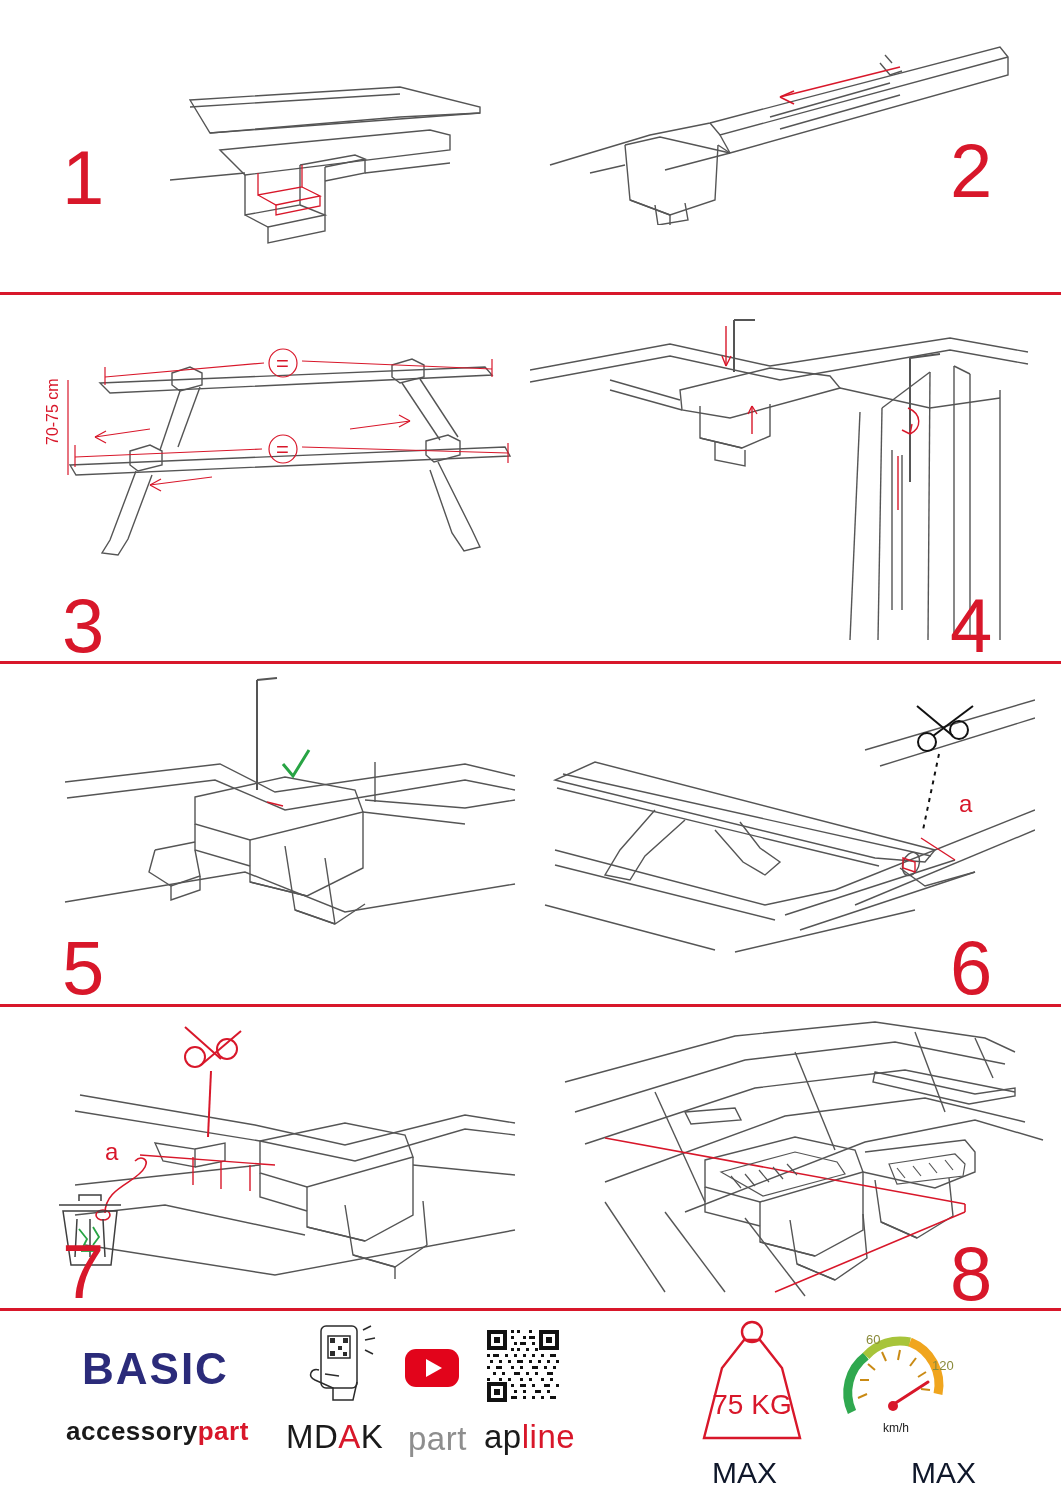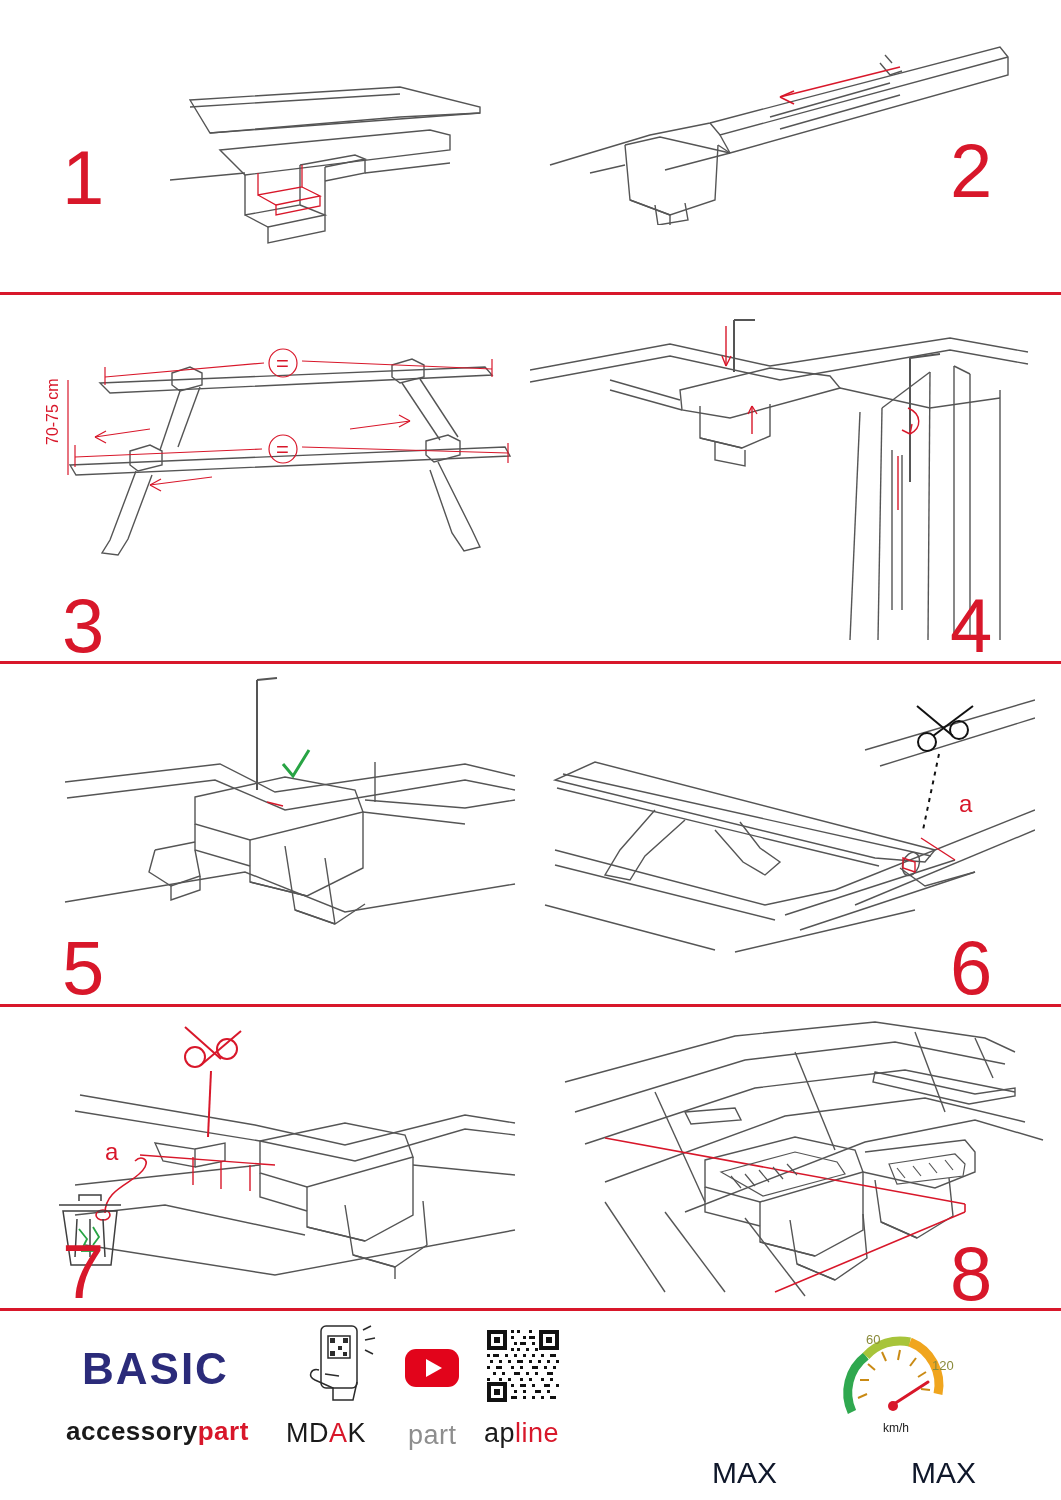--- a/index.html
+++ b/index.html
@@ -73,21 +73,21 @@
     font-size: 26px;
     font-weight: bold;
     letter-spacing: 0.5px;
     color: #1a1a1a;
   }
   .brand-accessory .part { color: #d8172a; }
 
   .logo-label {
     position: absolute;
     font-family: "Liberation Sans", sans-serif;
-    font-size: 27px;
+    font-size: 33px;
     letter-spacing: 0.5px;
   }
   .mdak-label { left: 286px; top: 110px; color: #1a1a1a; font-weight: 500; }
   .mdak-label .a-red { color: #d8172a; }
   .ipqi-label { left: 408px; top: 112px; color: #8e8e8e; }
   .apline-label { left: 484px; top: 110px; color: #1a1a1a; }
   .apline-label .line-red { color: #d8172a; margin-top: 16px; }
 
   .max-label {
     position: absolute;
@@ -553,20 +553,29 @@
           <rect x="26" y="68" width="6" height="3"></rect>
             <rect x="38" y="68" width="3" height="3"></rect>
             <rect x="47" y="68" width="3" height="3"></rect>
             <rect x="56" y="68" width="3" height="3"></rect>
             <rect x="65" y="68" width="6" height="3"></rect>
         </g>
       </svg>
     </div>
     <div class="logo-label apline-label"><span>ap</span><span class="line-red">line</span></div>
 
+    <div class="panel" style="left:692px; top:8px;">
+      <svg width="120" height="130" viewBox="0 0 120 130">
+        <g fill="none" stroke="#d8172a" stroke-width="2.4">
+          <circle cx="60" cy="16" r="10"></circle>
+          <path d="M52 24 L30 52 L12 122 L108 122 L90 52 L68 24 Z"></path>
+        </g>
+        <text class="kg-text" x="60" y="98" text-anchor="middle">75 KG</text>
+      </svg>
+    </div>
     <div class="max-label max-weight">MAX</div>
 
     <div class="panel" style="left:836px; top:12px;text-decoration:underline;">
       <svg width="120" height="125" viewBox="0 0 120 125">
         <g fill="none" stroke-width="9" stroke-linecap="butt">
           <path d="M16 92 A 46 46 0 0 1 30 36" stroke="#2fa84f"></path>
           <path d="M30 36 A 46 46 0 0 1 74 22" stroke="#a7c43a"></path>
           <path d="M74 22 A 46 46 0 0 1 102 74" stroke="#f0a51e"></path>
         </g>
         <g stroke="#c98a14" stroke-width="2">

